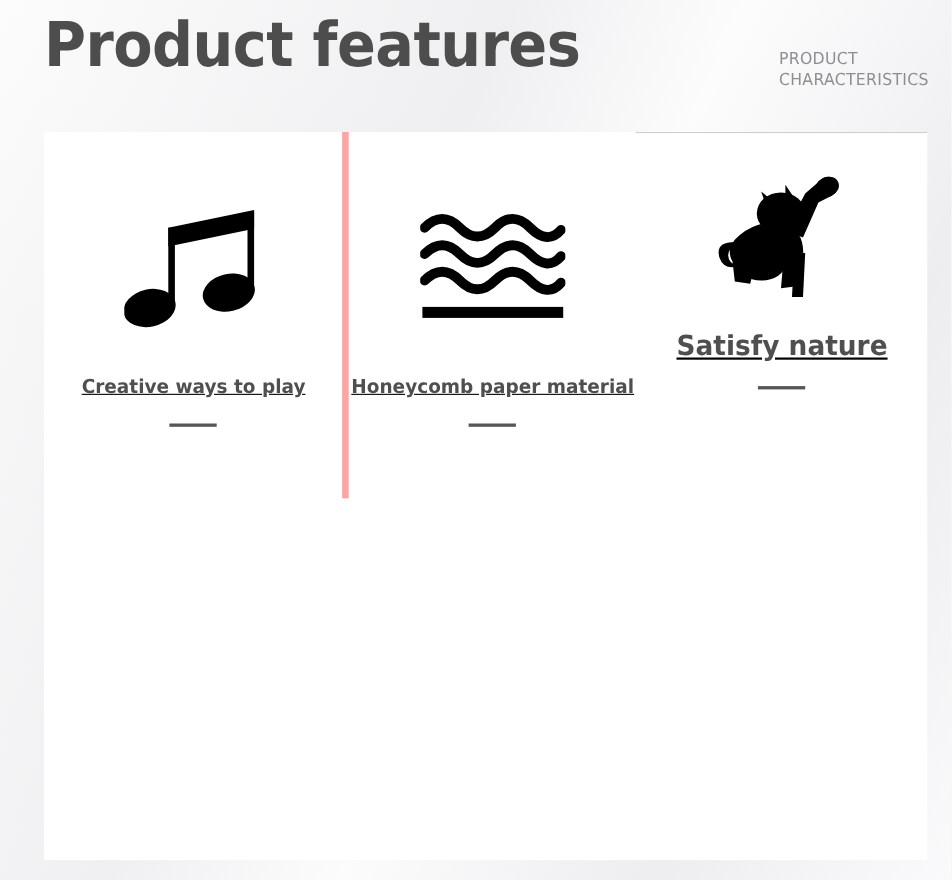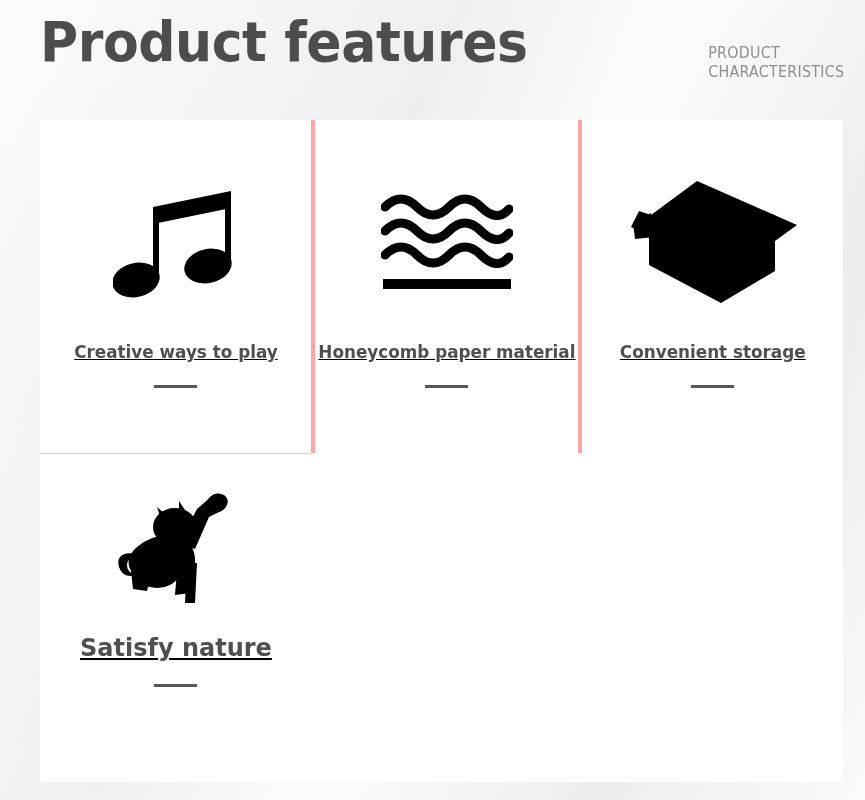--- a/index.html
+++ b/index.html
@@ -70,21 +70,21 @@
     grid-template-rows: 333px 329px;
     text-decoration: underline;
   }
   .cell {
     position: relative;
     box-sizing: border-box;
     display: flex;
     flex-direction: column;
     align-items: center;
   }
-  .cell.col-mid, .cell.col-right { border-left: 4px solid #fca5a5; }
+  .cell.col-mid, .cell.col-right { border-left: 6px solid #fca5a5; }
   .cell.row-bottom { border-top: 1px solid #cfcfcf; }
 
   .icon-slot {
     display: flex;
     align-items: center;
     justify-content: center;
     width: 100%;
   }
   .cell-label {
     color: #4f4f4f;
@@ -167,32 +167,20 @@
           <path d="M4 38 Q20 22 36 38 Q52 54 68 38 Q84 22 100 38 Q116 54 128 40"></path>
           <path d="M4 62 Q20 46 36 62 Q52 78 68 62 Q84 46 100 62 Q116 78 128 64"></path>
         </g>
         <rect x="2" y="86" width="128" height="10" fill="#000"></rect>
       </svg>
     </div>
     <div class="cell-label label-sm">Honeycomb paper material</div>
     <div class="rule"></div>
   </div>
 
-  <div class="cell c3 col-right row-top">
-    <div class="icon-slot">
-      <svg width="176" height="128" viewBox="0 0 176 128" aria-hidden="true">
-        <g fill="#000">
-          <path d="M72 2 L172 46 L150 62 L150 92 L96 124 L24 86 L24 56 L6 48 L14 32 L26 36 Z"></path>
-          <path d="M8 44 L26 34 L30 58 L10 60 Z"></path>
-        </g>
-      </svg>
-    </div>
-    <div class="cell-label label-sm">Convenient storage</div>
-    <div class="rule"></div>
-  </div>
 
   <div class="cell c4 col-left row-bottom">
     <div class="icon-slot">
       <svg width="118" height="122" viewBox="0 0 118 122" aria-hidden="true">
         <g fill="#000">
 
           <path d="M96 4 Q104 0 108 8 Q112 16 104 20 L92 26 L78 58 L62 52 L80 18 Z"></path>
           <ellipse cx="100" cy="12" rx="11" ry="9" transform="rotate(-25 100 12)"></ellipse>
 
           <path d="M40 16 L46 34 L56 30 Z"></path>

